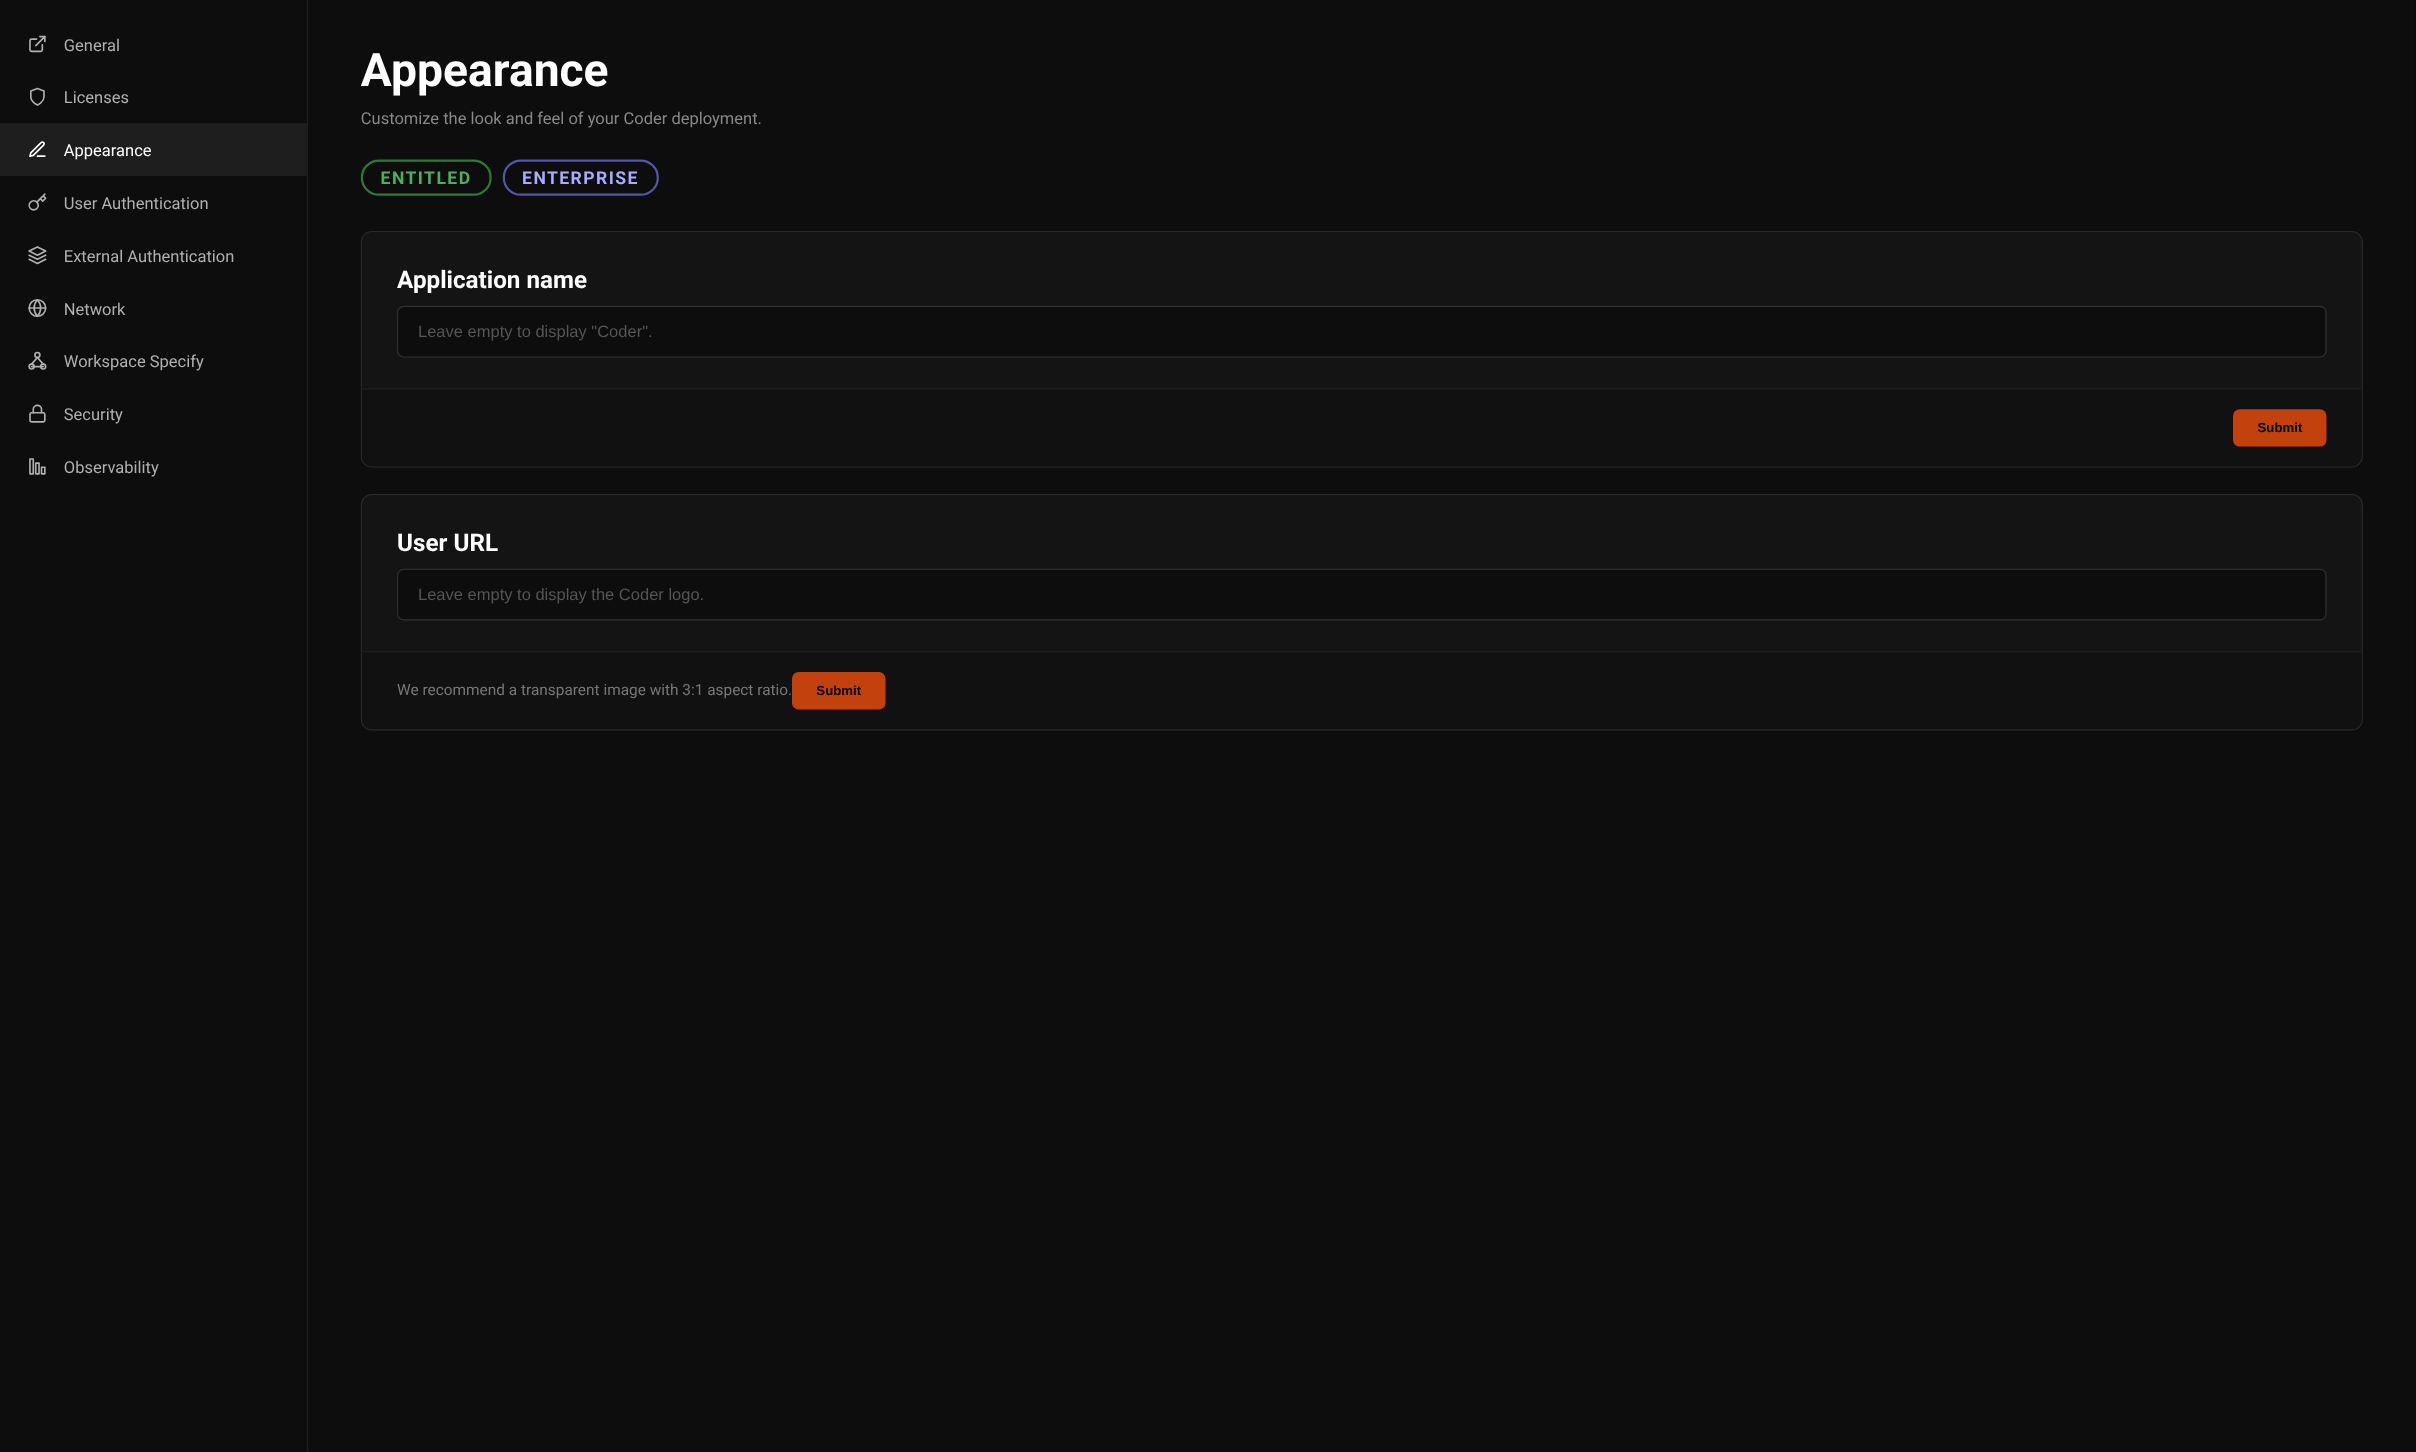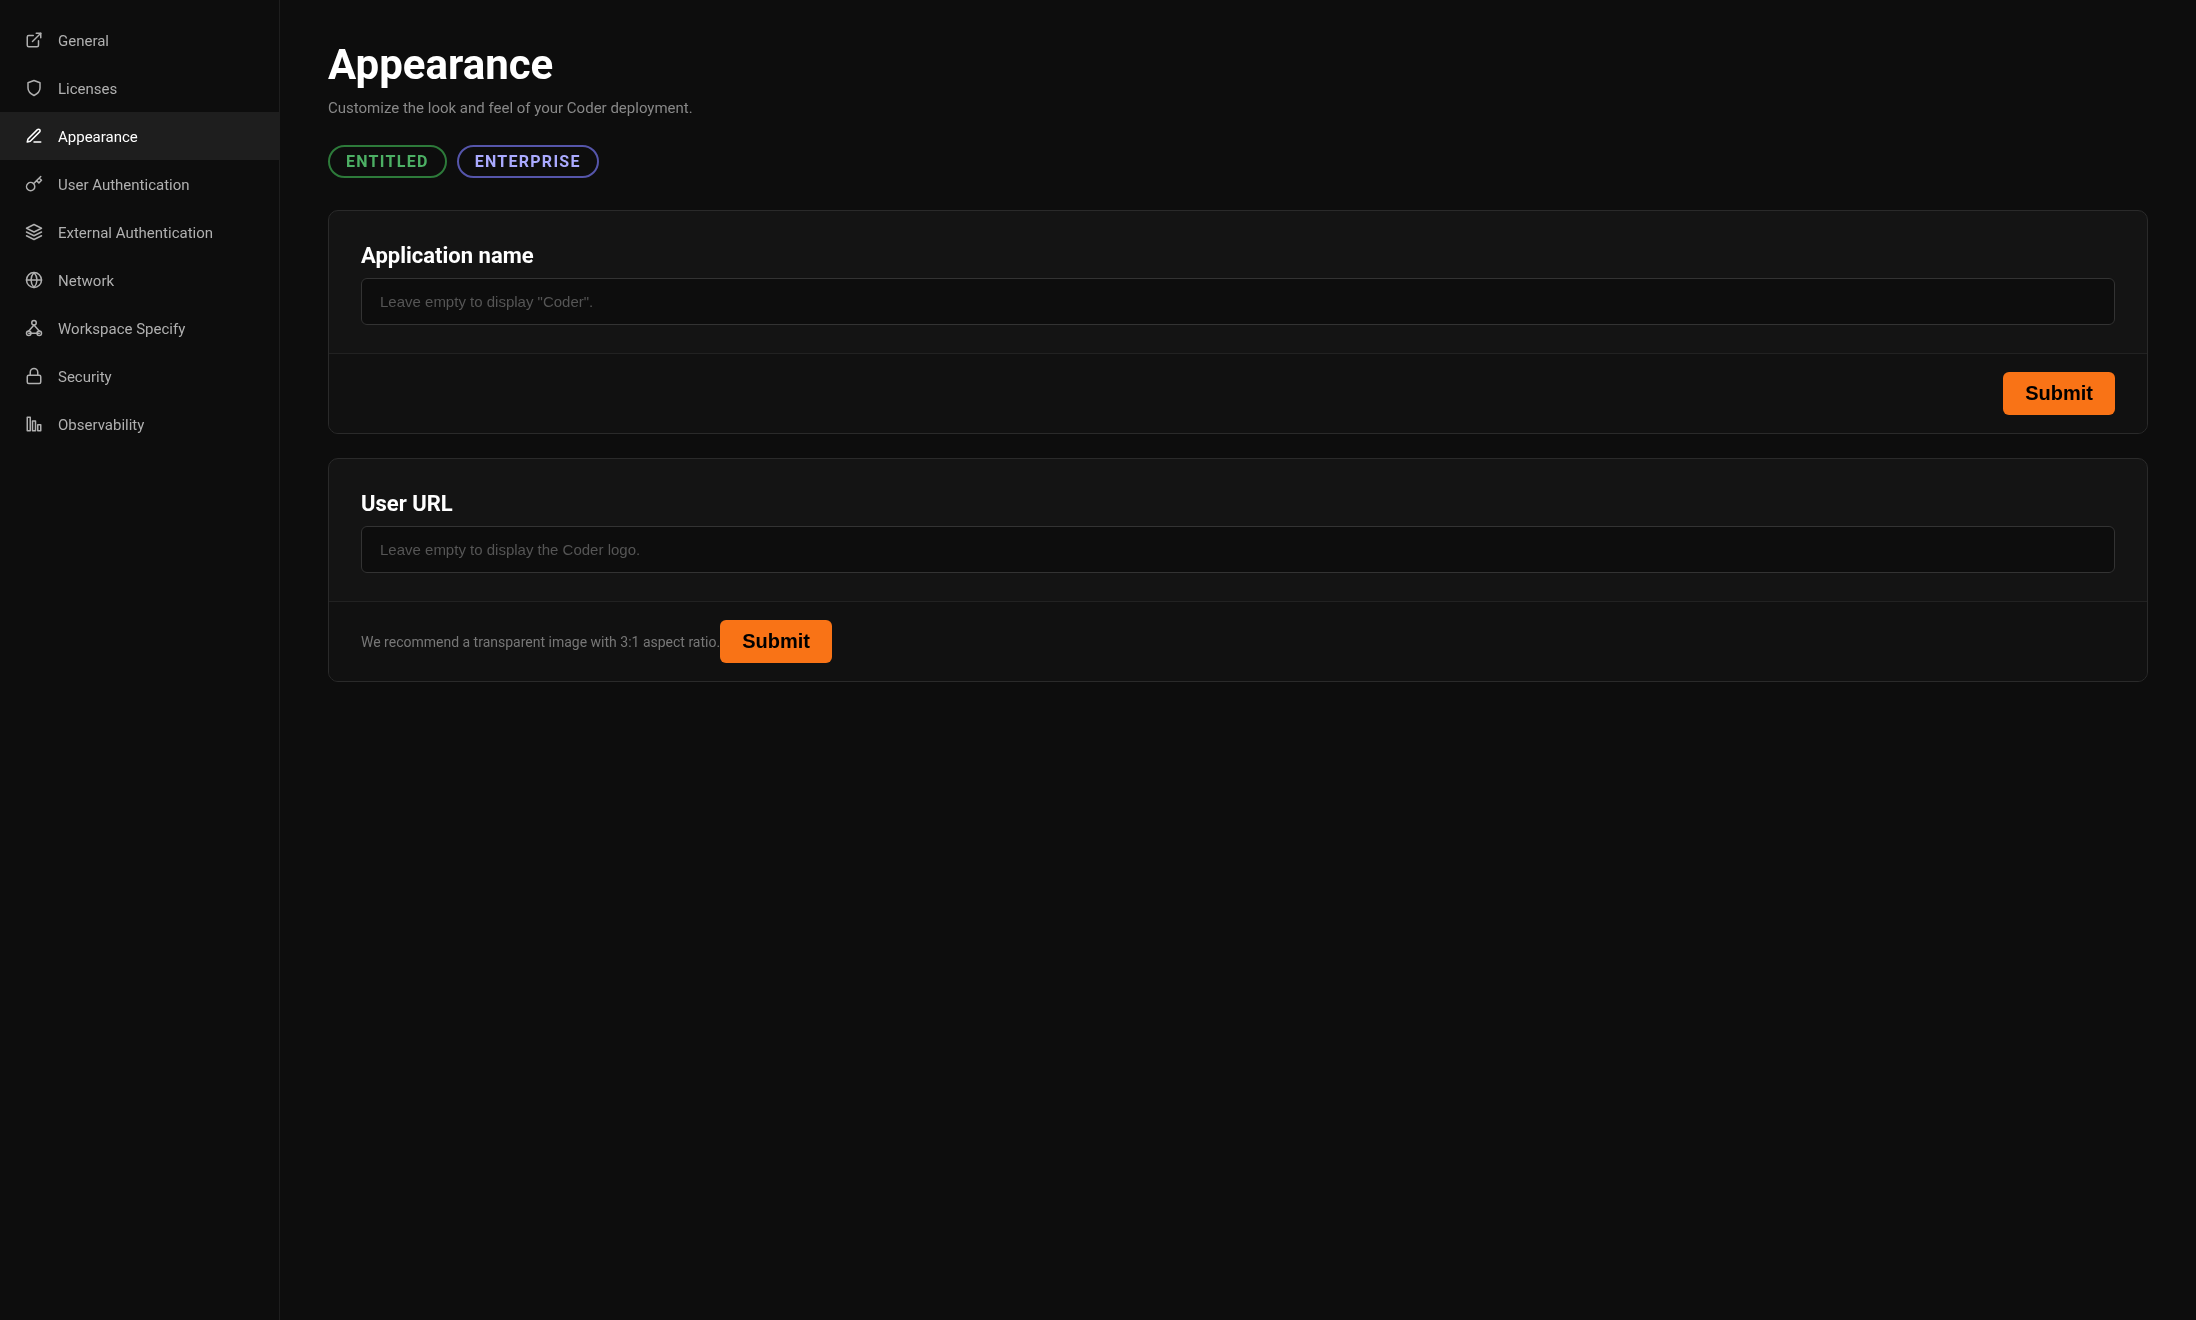--- a/index.html
+++ b/index.html
@@ -155,26 +155,26 @@
     .card-footer-with-text {
       justify-content: flex-start;
     }
 
     .card-footer-note {
       font-size: 14px;
       color: #777777;
     }
 
     .submit-btn {
-      background-color: #f97316;
+      background-color: #c2410c;
       color: #000000;
       border: none;
       border-radius: 6px;
       padding: 10px 22px;
-      font-size: 20px;
+      font-size: 12px;
       font-weight: 600;
       cursor: pointer;
       transition: background 0.15s;
     }
 
     
     svg {
       fill: none;
       stroke: currentColor;
       stroke-width: 2;

